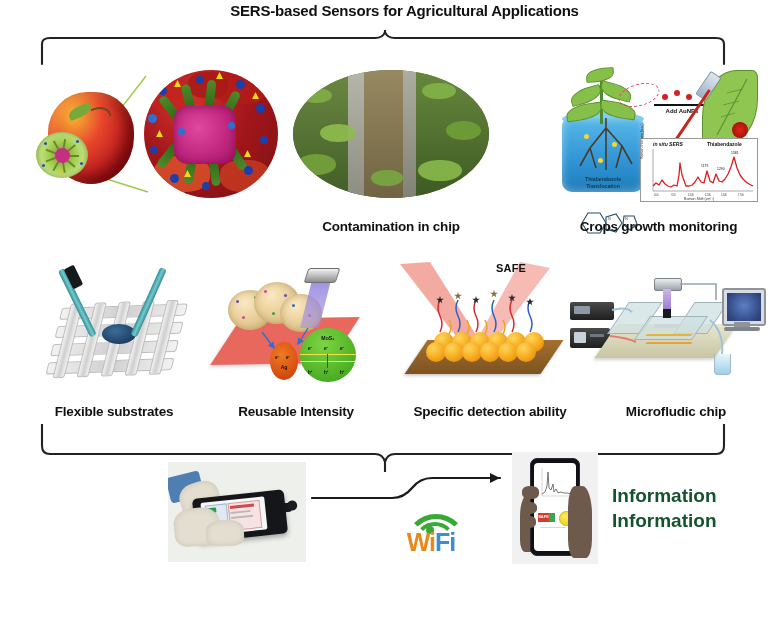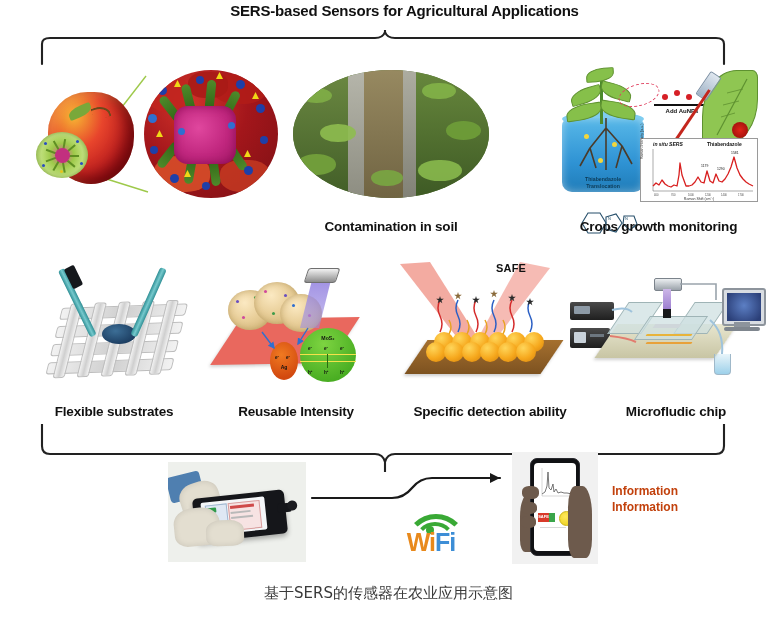--- a/index.html
+++ b/index.html
@@ -265,21 +265,21 @@
   }
   .phone-screen{position:absolute;left:3px;top:4px;width:42px;height:88px;background:#fff;border-radius:4px;overflow:hidden;}
   .ps-chart{position:absolute;left:2px;top:3px;width:38px;height:34px;}
   .ps-safe{position:absolute;left:4px;top:50px;width:17px;height:9px;}
   .ps-badge{position:absolute;left:25px;top:48px;width:13px;height:13px;border-radius:50%;
     background:radial-gradient(circle at 40% 35%,#ffe95b,#e8cc17);border:1px solid #cdb412;}
   .ps-line{position:absolute;left:6px;top:64px;width:26px;height:1.4px;background:#d8d8d8;}
   .hand{position:absolute;background:#6d5a4c;border-radius:40% 40% 20% 20%;}
   .info-label{
     position:absolute;left:612px;top:484px;width:150px;
-    font-size:12px;font-weight:bold;color:#c2410c;line-height:1.3;
+    font-size:19px;font-weight:bold;color:#14532d;line-height:1.3;
   }
   .arrow-svg{position:absolute;left:0;top:0;}
 </style>
 </head>
 <body>
 
 <div class="fig">
 
   <div class="title">SERS-based Sensors for Agricultural Applications</div>
 
@@ -371,21 +371,21 @@
       <div class="soil-strip" style="left:63%;width:37%;background:linear-gradient(180deg,#6b8b3f,#3a5622);"></div>
       <div class="soil-foliage" style="left:4%;top:14%;width:16%;height:12%;background:#7fae46;"></div>
       <div class="soil-foliage" style="left:14%;top:42%;width:18%;height:14%;background:#8ebd4f;"></div>
       <div class="soil-foliage" style="left:2%;top:66%;width:20%;height:16%;background:#74a33c;"></div>
       <div class="soil-foliage" style="left:66%;top:10%;width:17%;height:13%;background:#83b248;"></div>
       <div class="soil-foliage" style="left:78%;top:40%;width:18%;height:15%;background:#6f9e39;"></div>
       <div class="soil-foliage" style="left:64%;top:70%;width:22%;height:17%;background:#88b94c;"></div>
       <div class="soil-foliage" style="left:40%;top:78%;width:16%;height:13%;background:#79a741;"></div>
     </div>
     <div class="panel-label" style="left:293px;top:219px;width:196px;">
-      <div>Contamination in soil</div>
+      <div>Contamination in chip</div>
     </div>
   </div>
 
   <div class="panel">
     <div class="cg">
 
       <div class="beaker-top"></div>
       <div class="beaker">
         <svg width="82" height="60" style="position:absolute;left:0;top:0;">
           <path d="M44,0 L44,18 M44,10 L28,30 M44,10 L60,28 M28,30 L18,48 M28,30 L34,50 M60,28 L70,46 M60,28 L54,50 M44,18 L44,52" stroke="#4a3b2a" stroke-width="1.6" fill="none"></path>
@@ -695,15 +695,14 @@
     <div class="hand" style="left:10px;top:34px;width:17px;height:13px;border-radius:40%;"></div>
     <div class="hand" style="left:9px;top:50px;width:16px;height:12px;border-radius:40%;"></div>
     <div class="hand" style="left:9px;top:64px;width:15px;height:12px;border-radius:40%;"></div>
   </div>
 
   <div class="info-label">
     <div>Information</div>
     <div>Information</div>
   </div>
 
-  <div class="caption">基于SERS的传感器在农业应用示意图</div>
 
 </div>
 
 </body></html>

